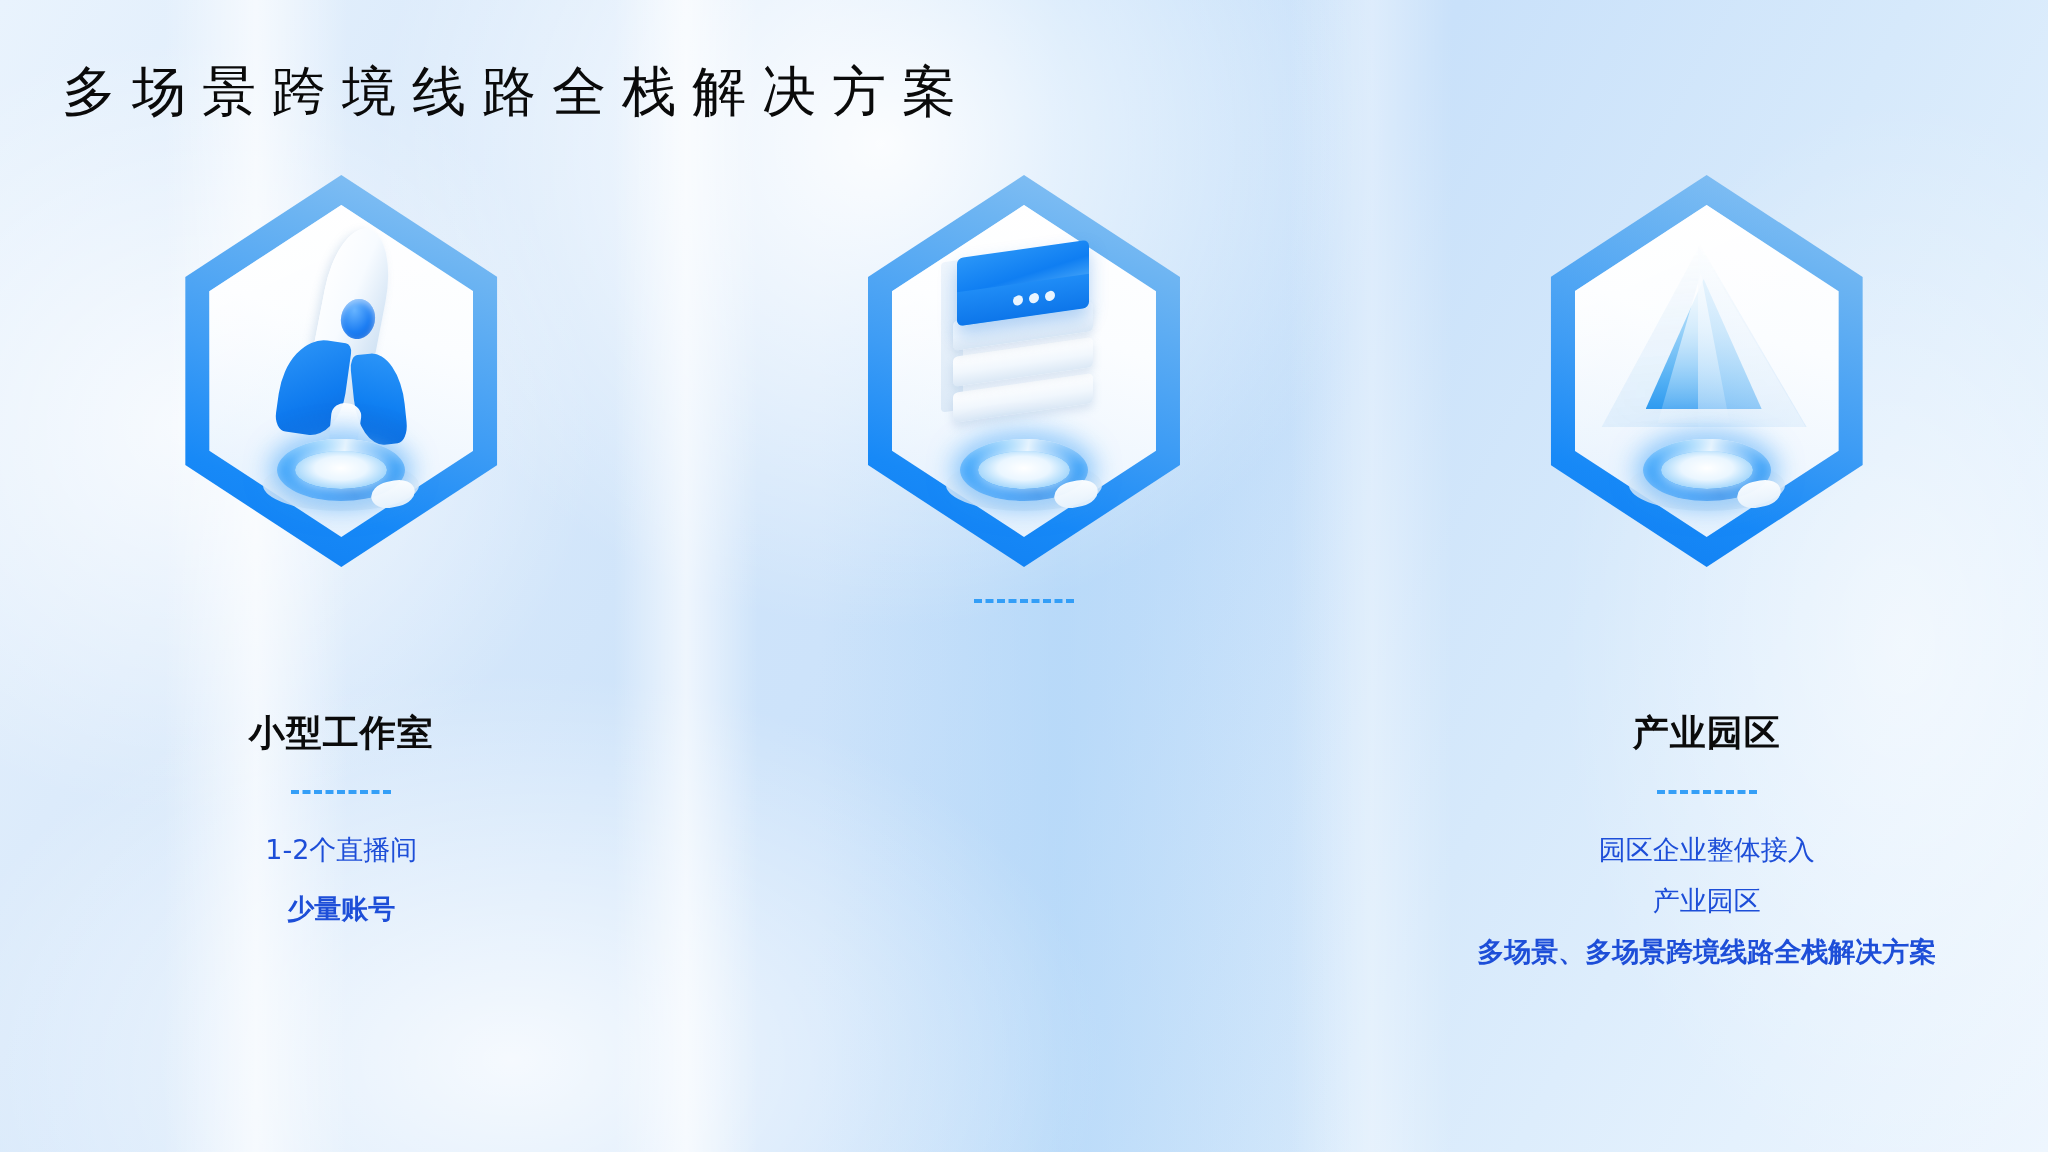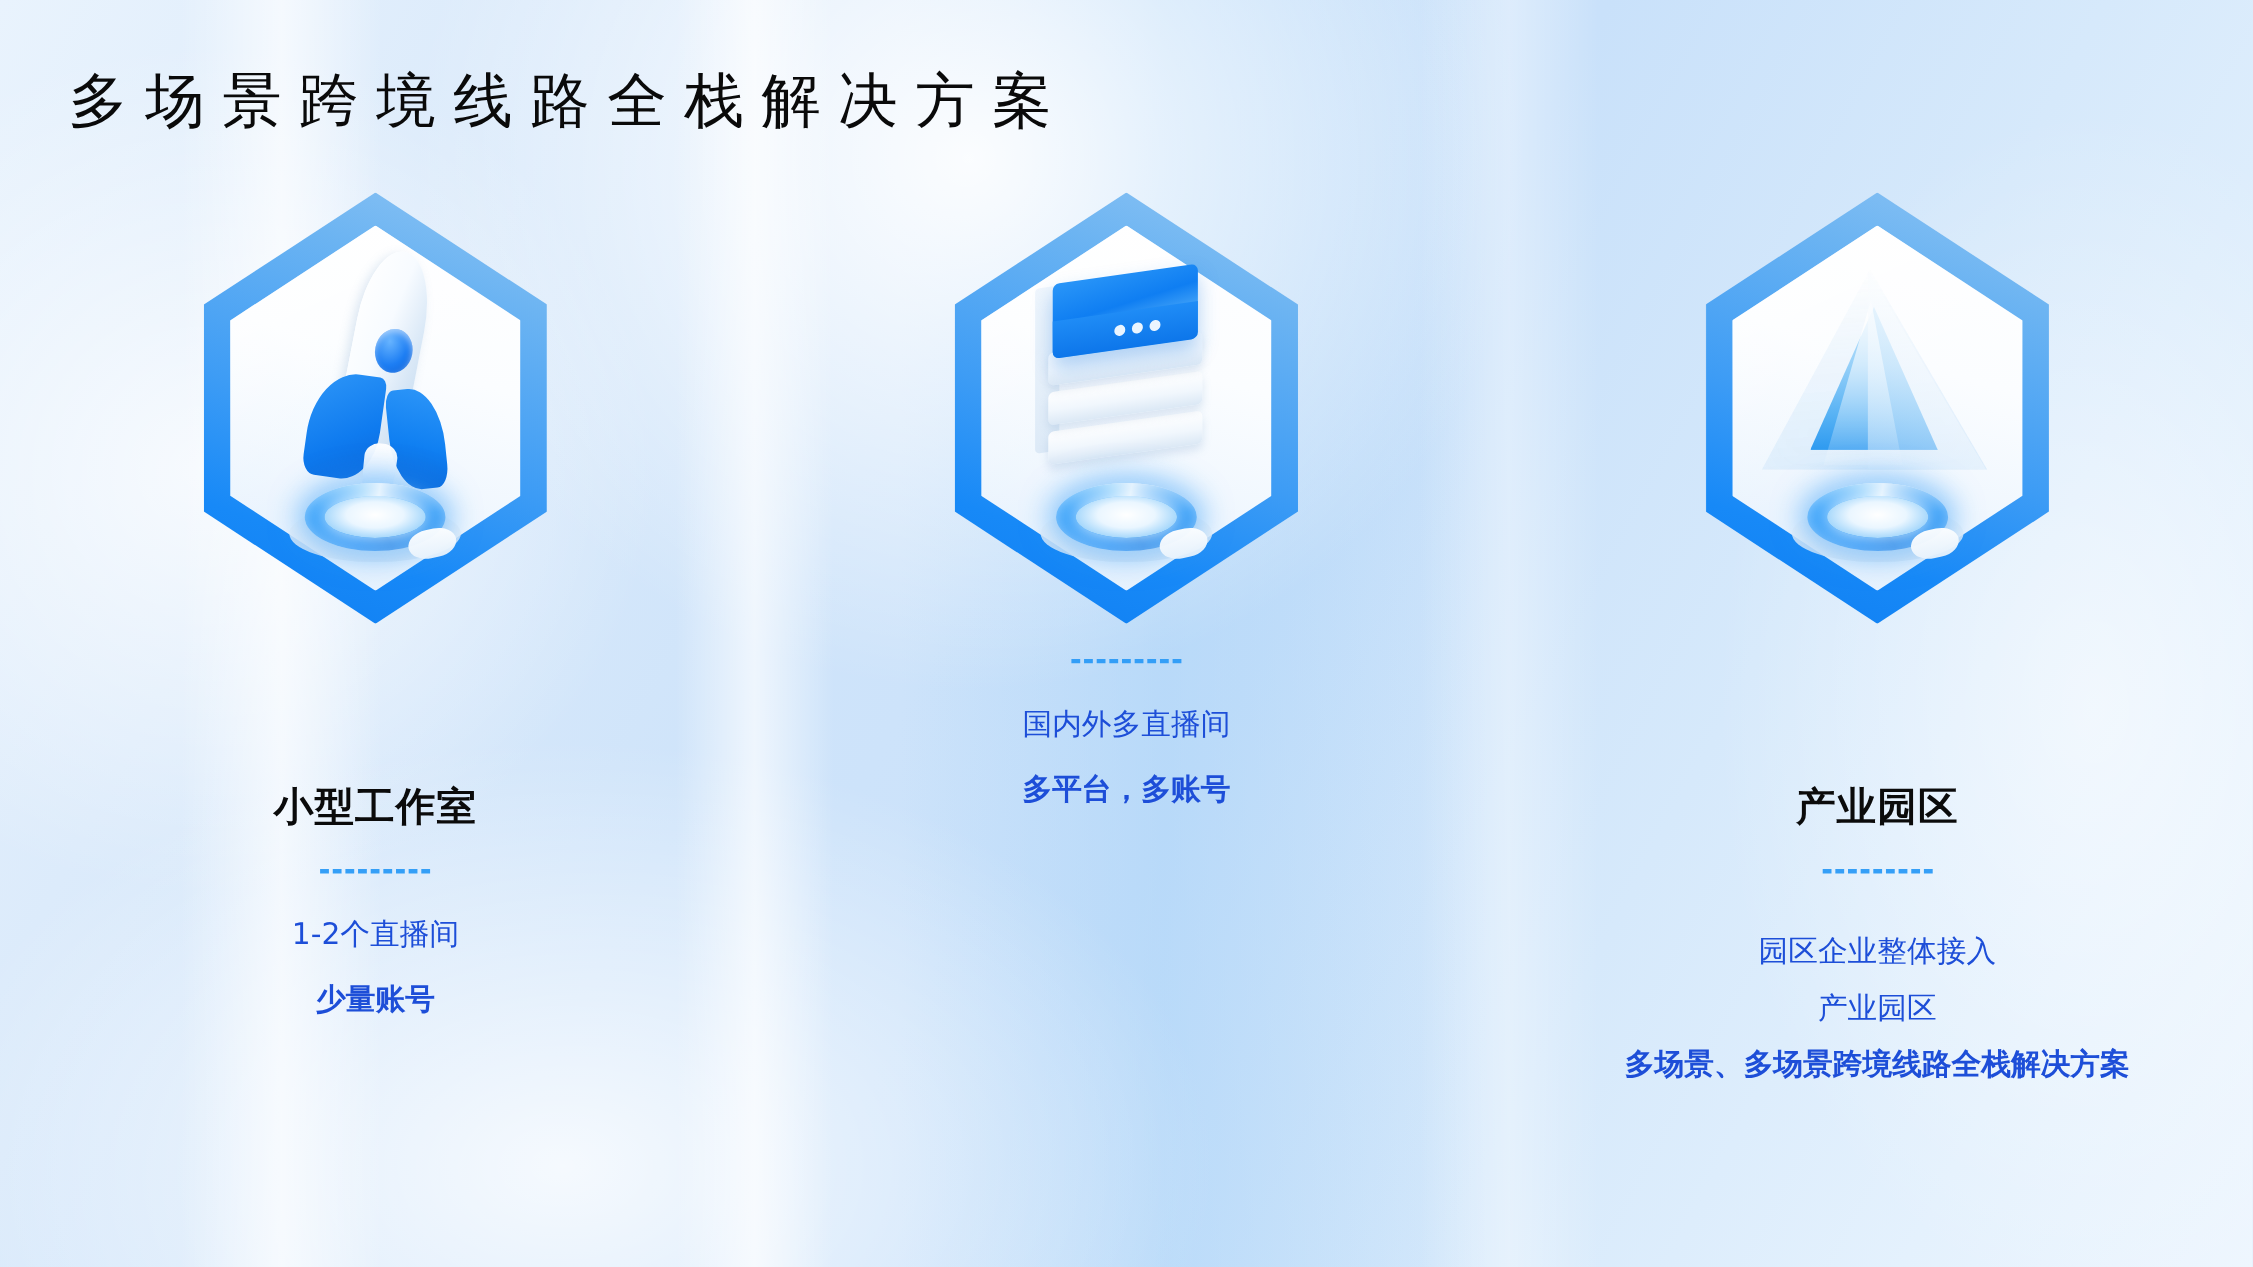--- a/index.html
+++ b/index.html
@@ -236,21 +236,21 @@
   }
   .card-lines{
     margin-top:42px;text-align:center;
   }
   .card-lines p{
     font-size:27px;color:#1d4ed8;line-height:1.0;margin-bottom:32px;
     white-space:nowrap;
     font-family:"DejaVu Sans","Liberation Sans",sans-serif;
   }
   .card-lines p:last-child{margin-bottom:0;font-weight:bold;}
-  .card-lines.tight p{margin-bottom:24px;margin-top:16px;}
+  .card-lines.tight p{margin-bottom:24px;}
 </style>
 </head>
 <body>
 
 <div class="bg">
   <div class="bg-base"></div>
   <div class="bg-glow-left"></div>
   <div class="bg-tint-mid"></div>
   <div class="bg-glow-top"></div>
   <div class="bg-glow-bottom"></div>
@@ -318,24 +318,20 @@
       </div>
 
       <div class="pedestal">
         <div class="ped-plate"></div>
         <div class="ped-ring"></div>
         <div class="ped-notch"></div>
       </div>
     </div>
 
     <div class="divider"></div>
-    <div class="card-lines">
-      <p>国内外多直播间</p>
-      <p>多平台，多账号</p>
-    </div>
   </div>
 
   <div class="card">
     <div class="hex-wrap">
       <div class="hex-outer"></div>
       <div class="hex-inner"></div>
       <div class="hex-sheen"></div>
 
       <div class="ico">
         <div class="pyramid">

